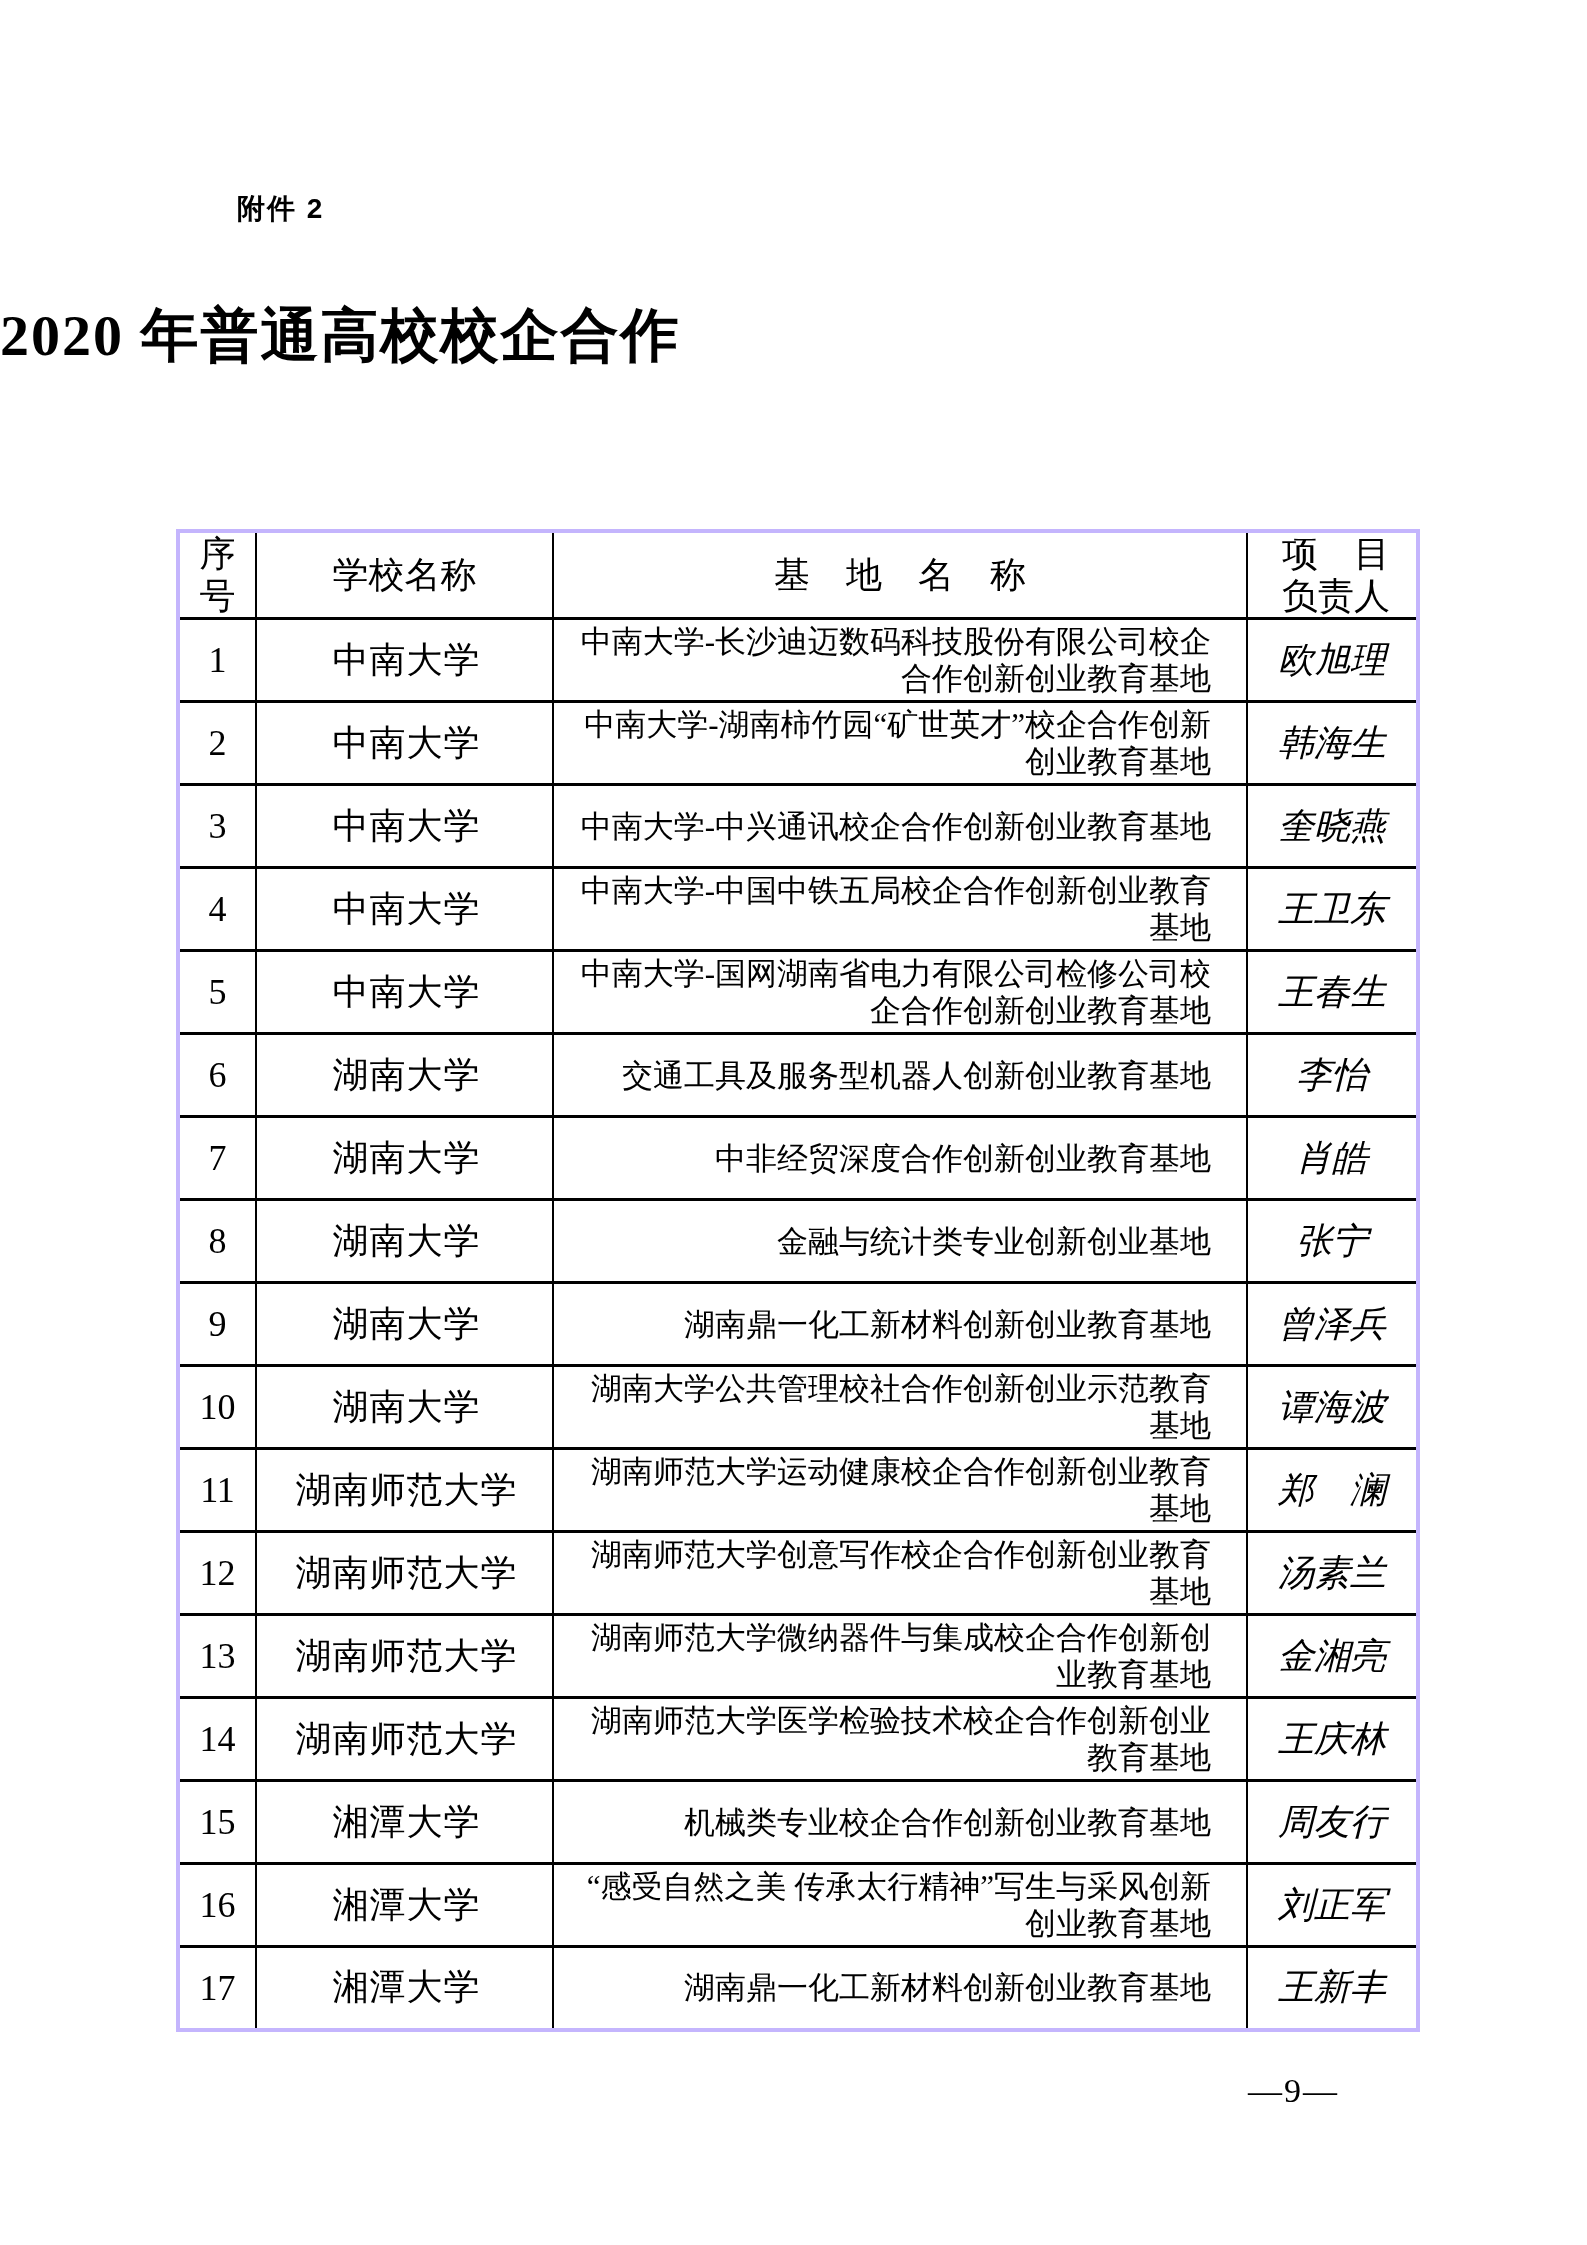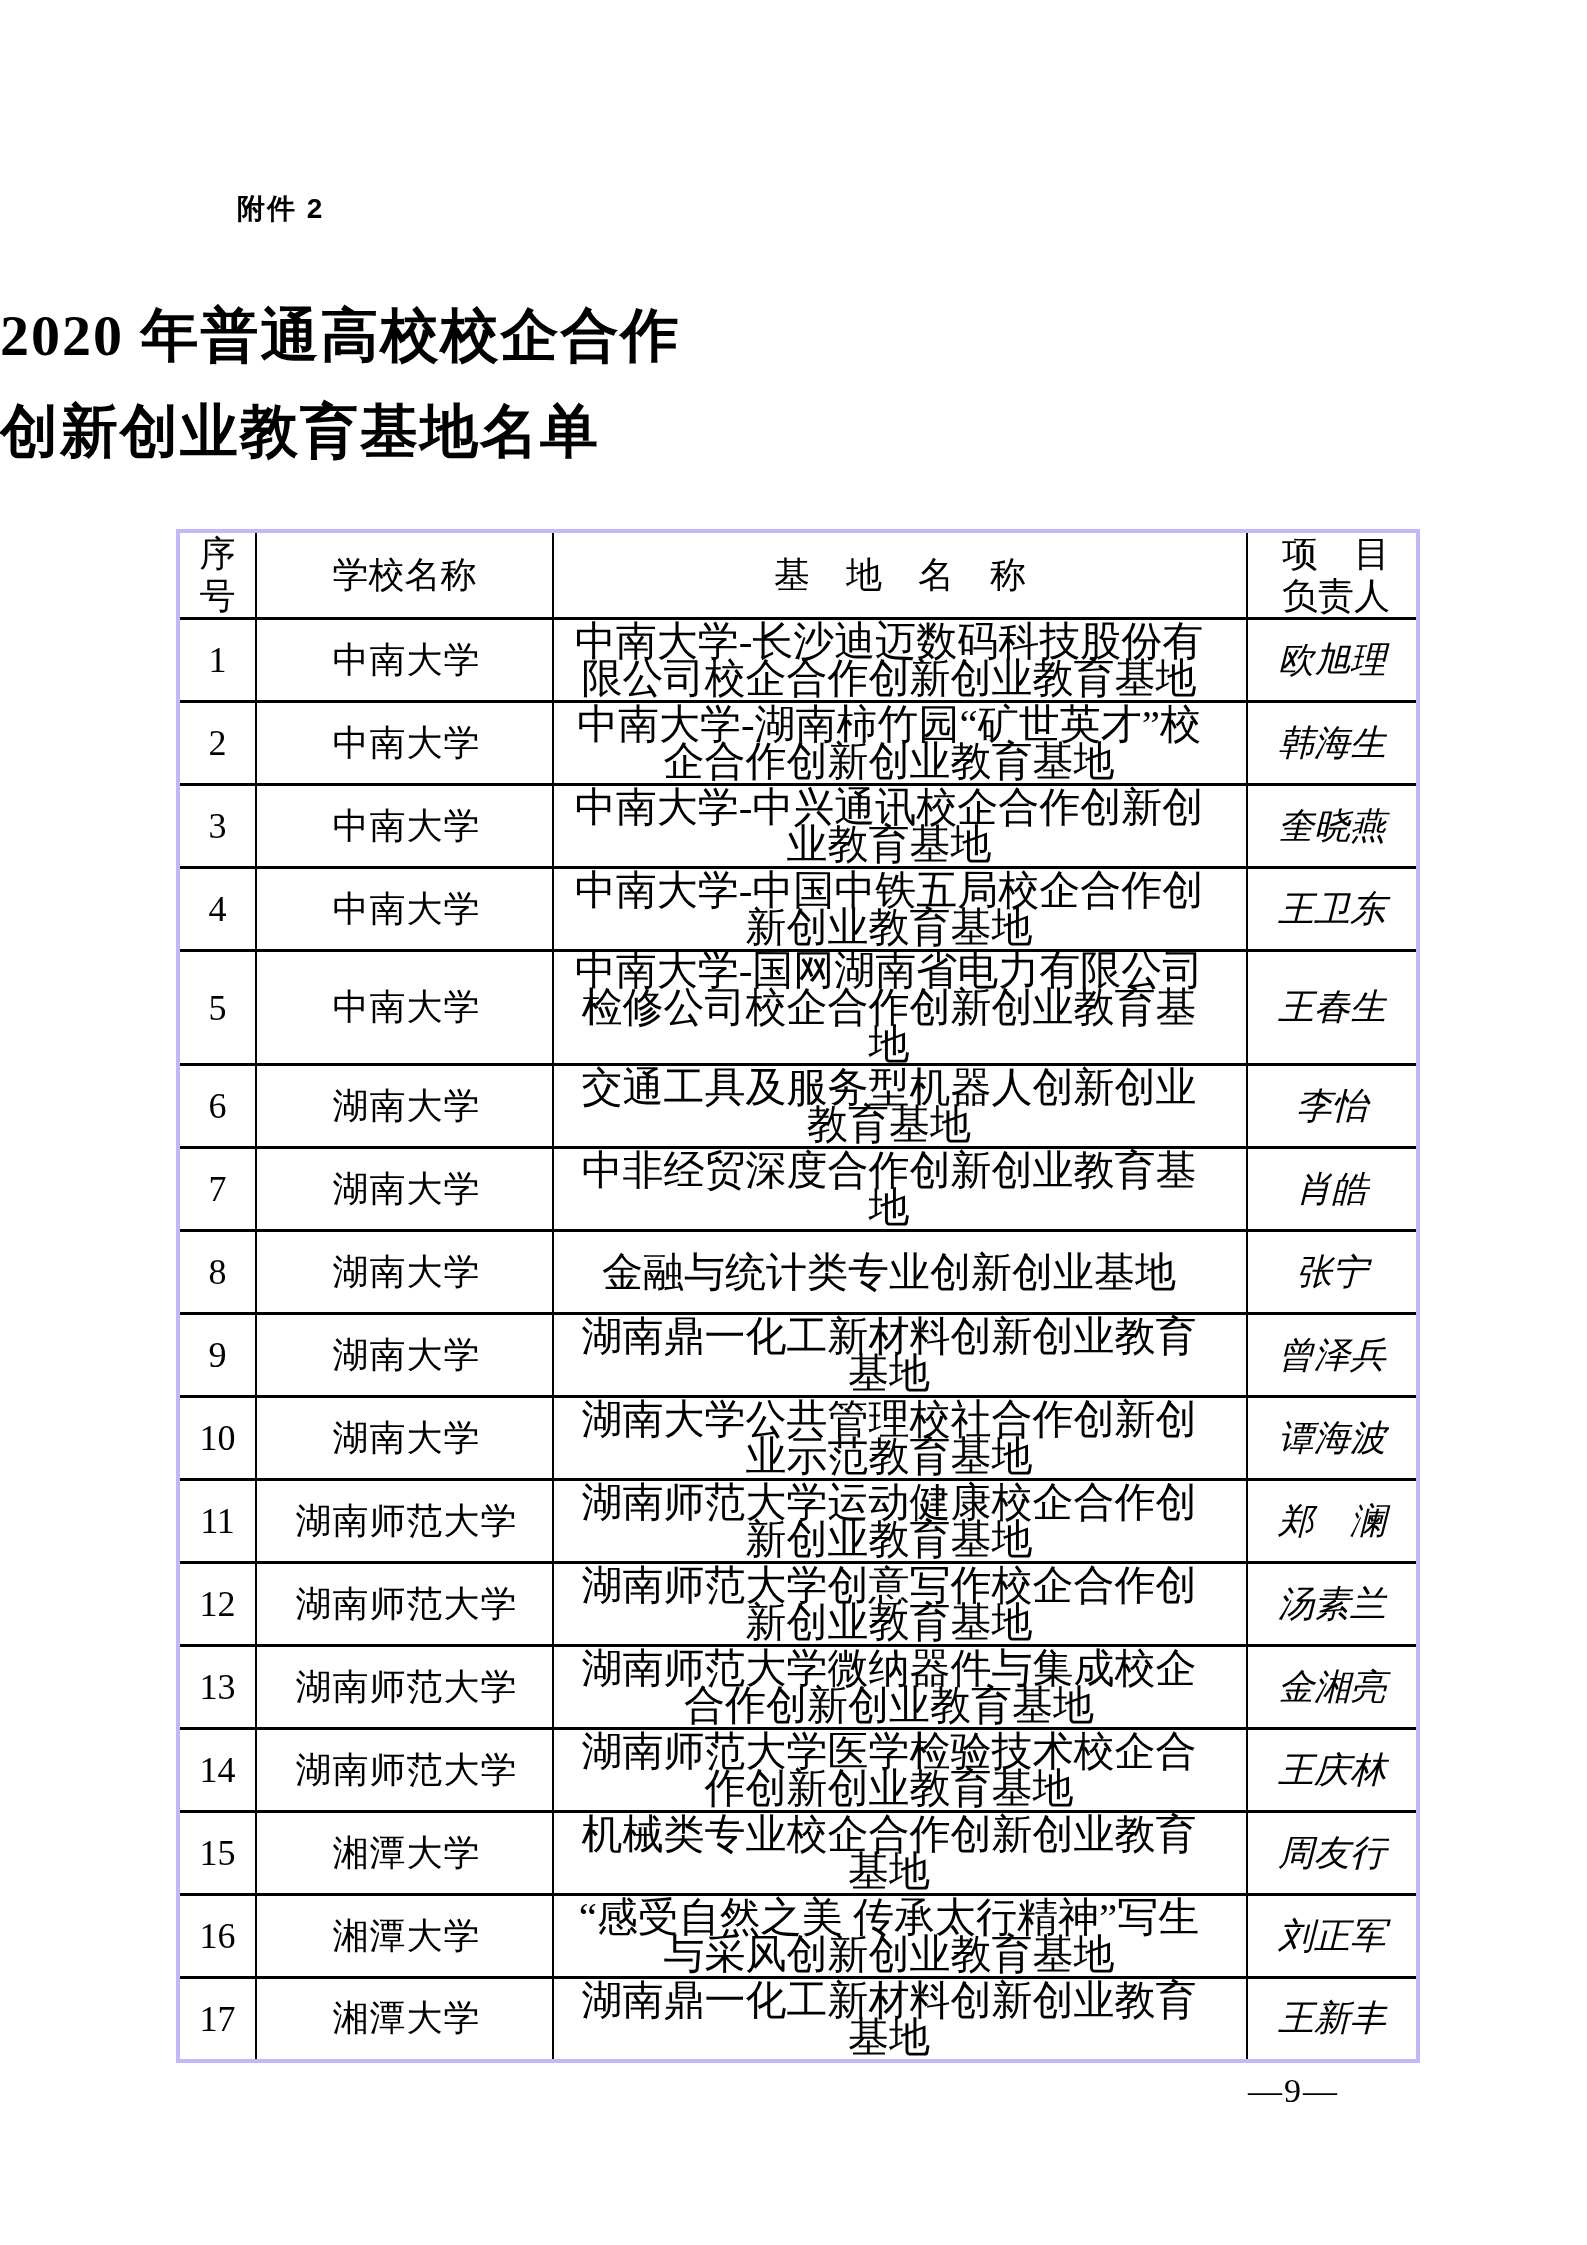--- a/index.html
+++ b/index.html
@@ -61,22 +61,22 @@
     width: 1.1em;
     word-break: break-all;
     white-space: normal;
     text-align: center;
     line-height: 42px;
   }
   .hline { display: block; line-height: 42px; padding-left: 8px; }
   td.c-no     { text-align: center; }
   td.c-school { text-align: center; padding-left: 4px; letter-spacing: 1px; }
   td.c-base   {
-    text-align: center;
-    font-size: 41px;
+    text-align: right;
+    font-size: 31px;
     line-height: 37px;
     padding-left: 13px;
     padding-right: 35px;
     word-break: break-all;
   }
   td.c-leader { text-align: center; font-style: italic; }
   .pagenum {
     position: absolute;
     left: 1248px; top: 2072px;
     font-size: 34px;
@@ -86,21 +86,20 @@
 </style>
 </head>
 <body>
 
 <div class="page" style="--ink: #000000; --paper: #ffffff;">
 
   <div class="attachment">附件 2</div>
 
   <div class="title">
     <div class="title-line">2020 年普通高校校企合作</div>
-    <div class="title-line">创新创业教育基地名单</div>
   </div>
 
   <table class="base-table">
     <colgroup>
       <col style="width:78px">
       <col style="width:297px">
       <col style="width:694px">
       <col style="width:171px">
     </colgroup>
     <thead>

